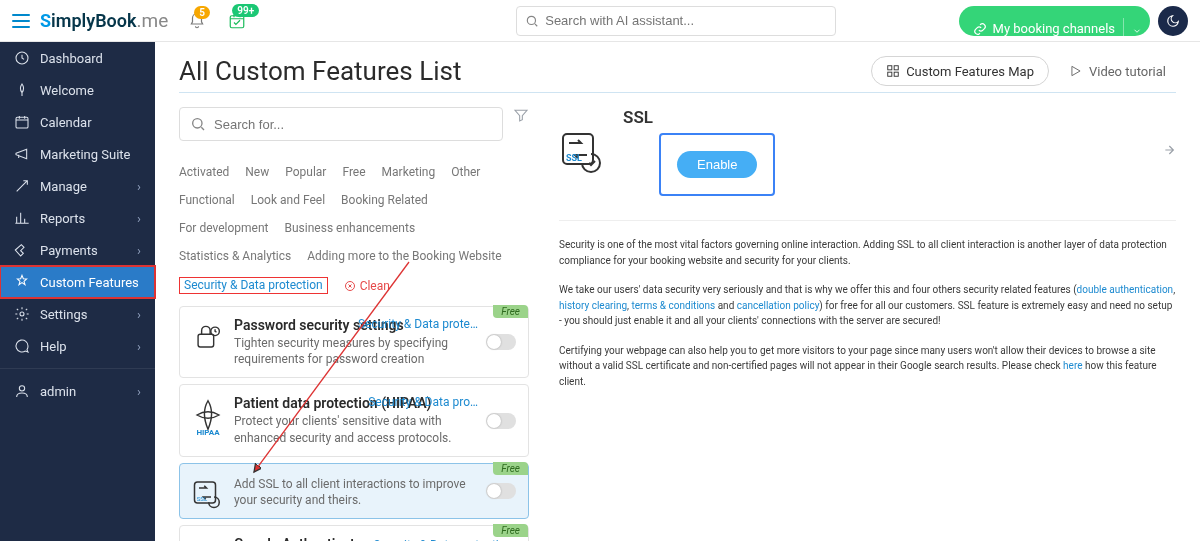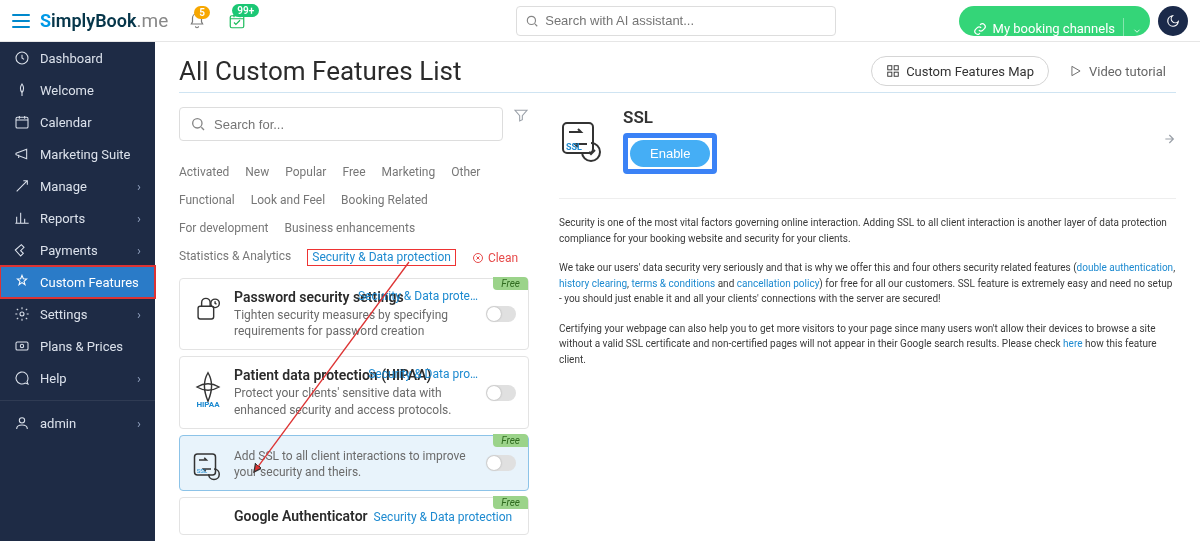--- a/index.html
+++ b/index.html
@@ -60,21 +60,21 @@
   .f-title { font-size: 14px; color: #2b2b2b; font-weight: 600; margin-bottom: 2px; display: inline; }
   .f-cat   { font-size: 12px; color: #1d8ad0; font-weight: 400; margin-left: 6px; }
   .f-desc  { font-size: 12px; color: #6b6b6b; line-height: 1.35; margin-top: 2px; max-width: 240px; }
   .free-tag { position: absolute; top: -2px; right: 0; background: #9bd38a; color: #2f6b1f; font-size: 10px; padding: 1px 8px; border-radius: 0 4px 0 4px; font-style: italic; }
   .toggle { position: absolute; right: 12px; top: 50%; transform: translateY(-50%); width: 30px; height: 16px; background: #e0e0e0; border-radius: 8px; cursor: pointer; }
   .toggle::after { content: ""; position: absolute; width: 14px; height: 14px; background: #fff; border-radius: 50%; top: 1px; left: 1px; box-shadow: 0 0 2px rgba(0,0,0,.3); }
 
   .detail-head { display: flex; align-items: center; gap: 16px; border-bottom: 1px solid #eee; padding-bottom: 24px; margin-bottom: 16px; }
   .detail-icon { width: 48px; height: 48px; }
   .detail-title { font-size: 17px; font-weight: 600; color: #333; }
-  .enable-btn { border: 5px solid #3b82f6; padding: 2px; border-radius: 4px; display: inline-block; margin-top: 6px; }
+  .enable-btn { border: 2px solid #3b82f6; padding: 16px; border-radius: 4px; display: inline-block; margin-top: 6px; margin-left: 36px; }
   .enable-btn button { background: #45aef5; color: #fff; border: none; border-radius: 14px; padding: 6px 20px; font-size: 13px; cursor: pointer; }
   .collapse-icon { margin-left: auto; color: #9aa0a8; cursor: pointer; }
   .detail-body { font-size: 10px; color: #3a3a3a; line-height: 1.55; }
   .detail-body p { margin-bottom: 14px; }
   .detail-body a { color: #1d8ad0; text-decoration: none; }
 
   .arrow-line { position: absolute; pointer-events: none; }
 
   svg { stroke: currentColor; }
 </style>
@@ -187,27 +187,20 @@
         </svg>
       <span>Custom Features</span>
     </div>
     <div class="side-item">
       <svg width="16" height="16" viewBox="0 0 24 24" fill="none" stroke-width="1.6">
           <circle cx="12" cy="12" r="3"></circle>
           <path d="M12 2v3M12 19v3M4.2 4.2l2.1 2.1M17.7 17.7l2.1 2.1M2 12h3M19 12h3M4.2 19.8l2.1-2.1M17.7 6.3l2.1-2.1"></path>
         </svg>
       <span>Settings</span>
       <span class="chev">›</span>
-    </div>
-    <div class="side-item">
-      <svg width="16" height="16" viewBox="0 0 24 24" fill="none" stroke-width="1.6">
-          <rect x="3" y="6" width="18" height="12" rx="2"></rect>
-          <circle cx="12" cy="12" r="2.5"></circle>
-        </svg>
-      <span>Plans &amp; Prices</span>
     </div>
     <div class="side-item">
       <svg width="16" height="16" viewBox="0 0 24 24" fill="none" stroke-width="1.6">
           <path d="M21 12a9 9 0 10-4 7.5L21 21l-1.5-3.5A9 9 0 0021 12z"></path>
         </svg>
       <span>Help</span>
       <span class="chev">›</span>
     </div>
     <div class="side-sep"></div>
     <div class="side-item">
@@ -266,20 +259,21 @@
           <span>Popular</span>
           <span>Free</span>
           <span>Marketing</span>
           <span>Other</span>
           <span>Functional</span>
           <span>Look and Feel</span>
           <span>Booking Related</span>
           <span>For development</span>
           <span>Business enhancements</span>
           <span>Statistics &amp; Analytics</span>
+          <span>Adding more to the Booking Website</span>
           <span class="blue red-box">Security &amp; Data protection</span>
           <span class="clean">
             <svg width="12" height="12" viewBox="0 0 24 24" fill="none" stroke="#e64a4a" stroke-width="2">
                 <circle cx="12" cy="12" r="9"></circle>
                 <path d="M9 9l6 6M15 9l-6 6"></path>
               </svg>
             <span>Clean</span>
           </span>
         </div>
 

